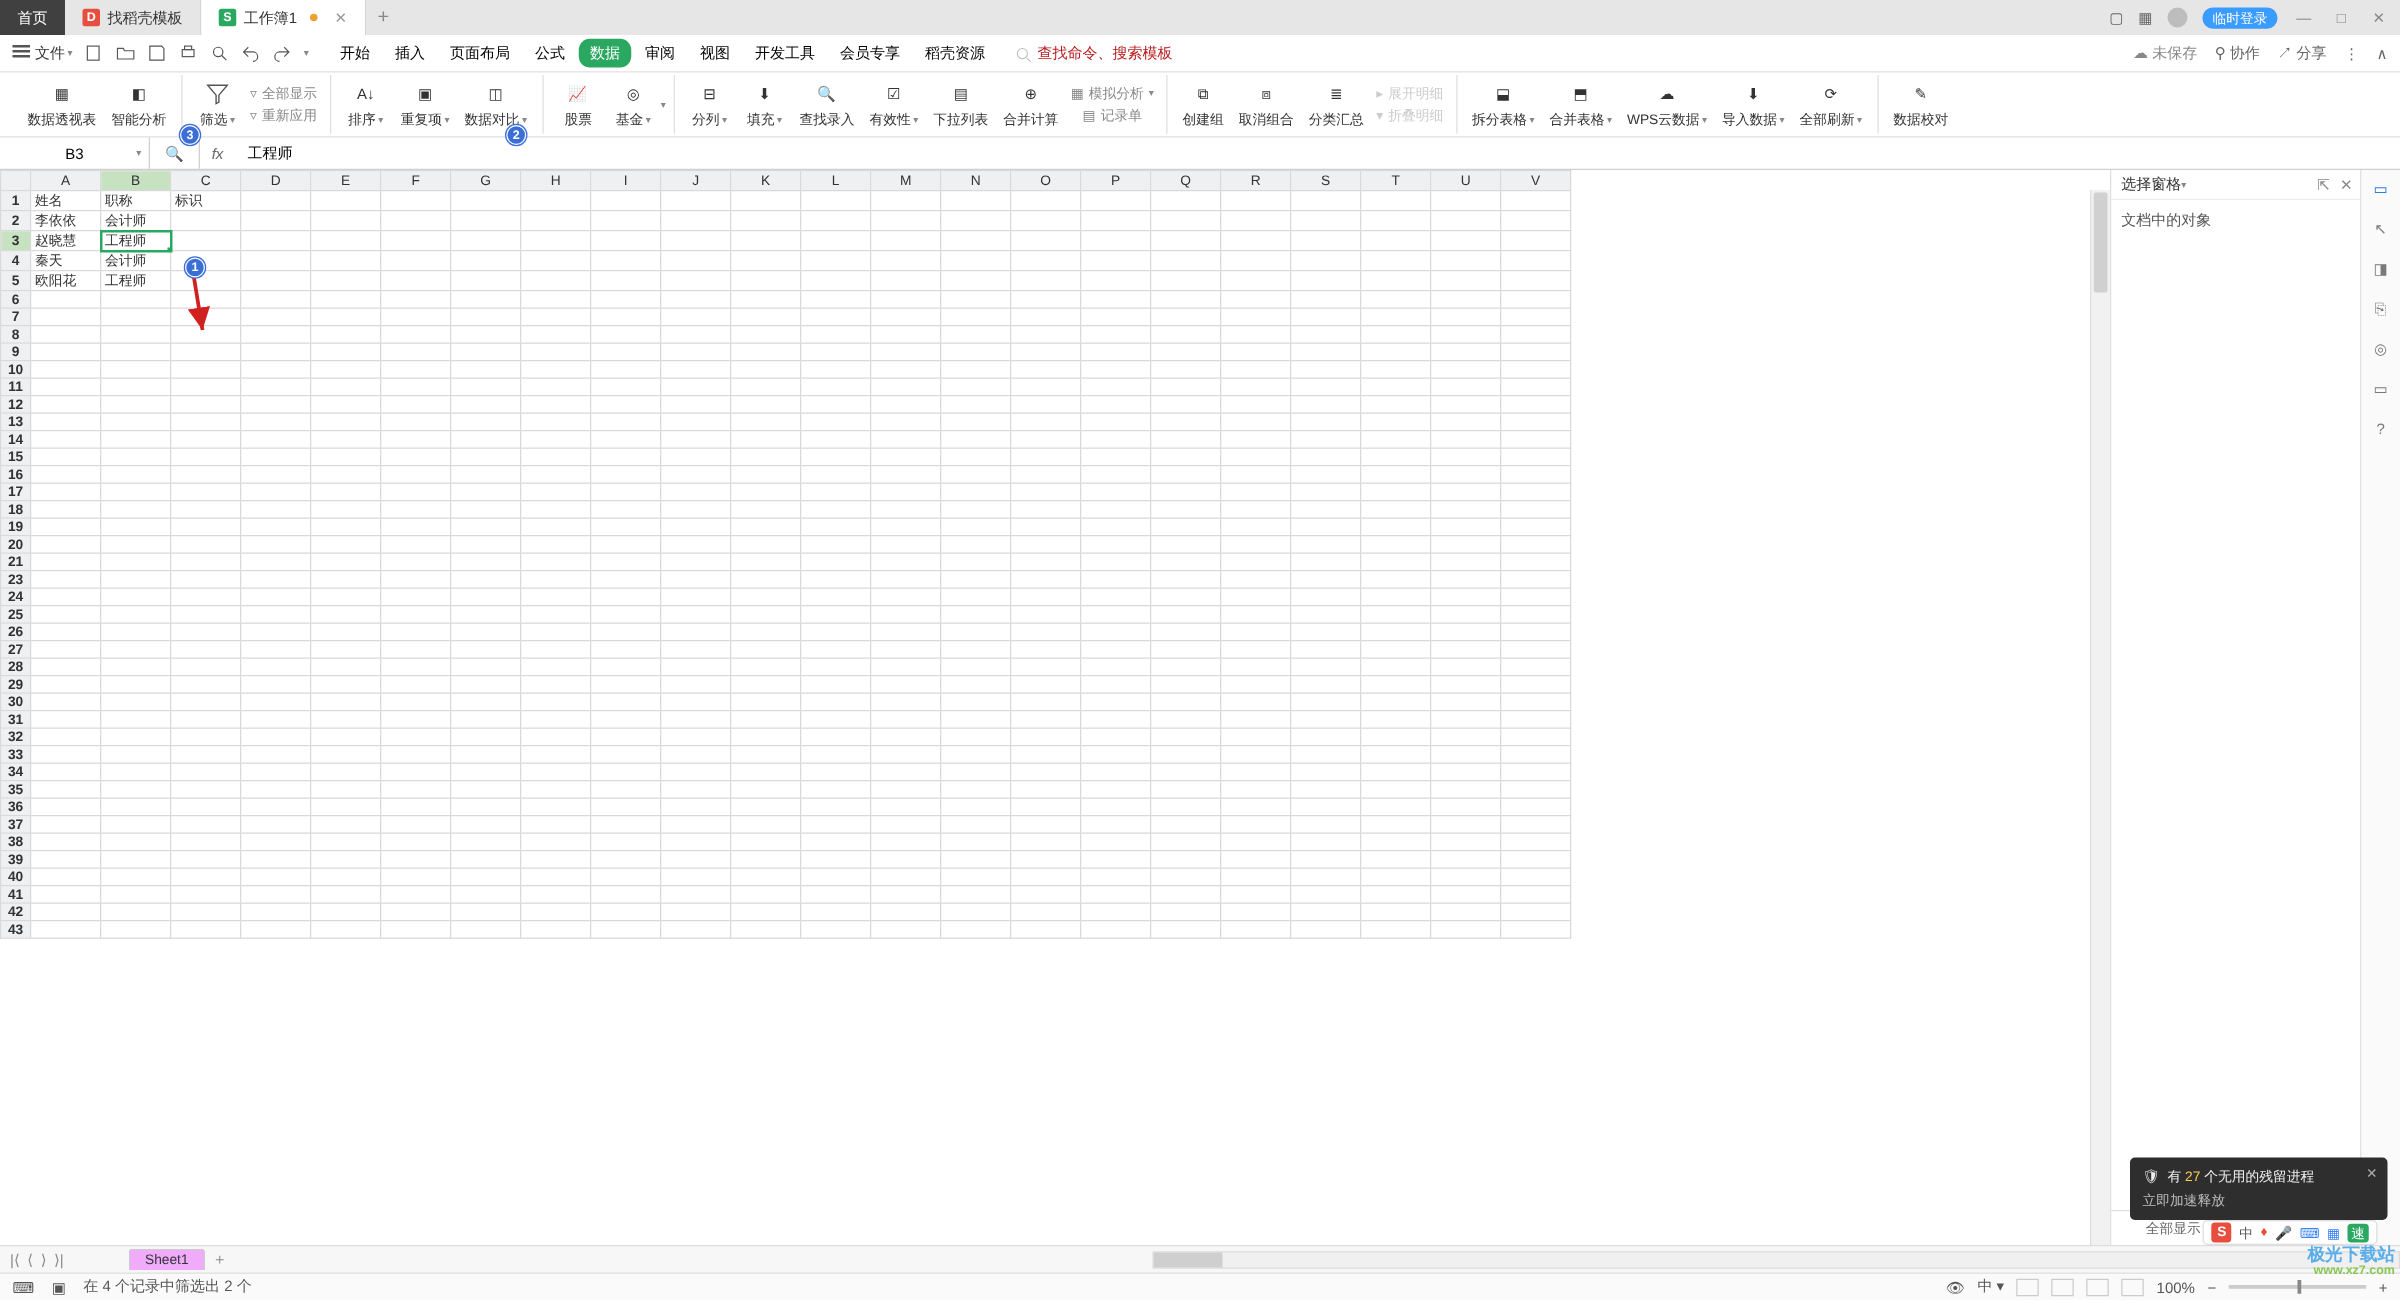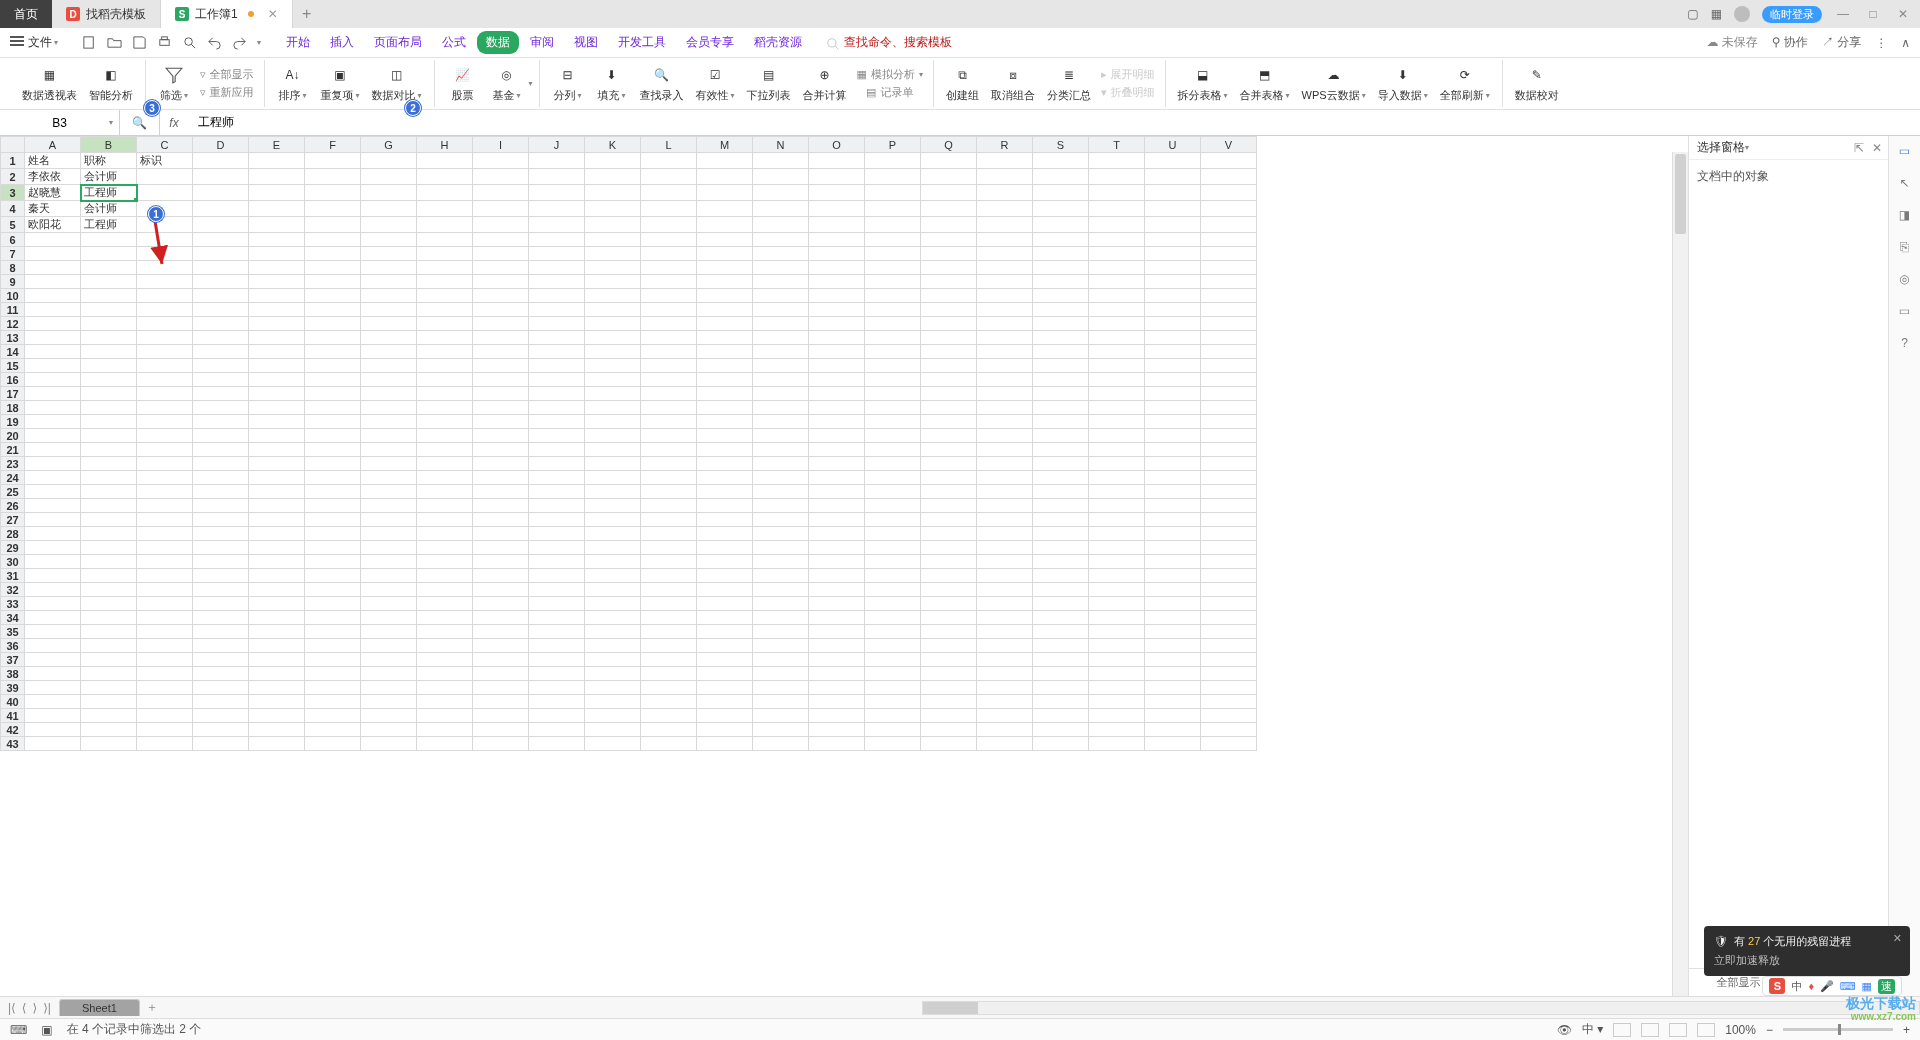--- a/index.html
+++ b/index.html
@@ -13,25 +13,25 @@
   .tab-icon{width:14px;height:14px;border-radius:2px;display:inline-flex;align-items:center;justify-content:center;font-size:10px;font-weight:bold;}
   .tab-add{display:flex;align-items:center;justify-content:center;width:28px;color:#888;font-size:16px;}
   .tabbar-right{margin-left:auto;display:flex;align-items:center;padding-right:8px;gap:12px;color:#666;}
   .avatar{width:16px;height:16px;border-radius:50%;background:#bdbdbd;}
   .login-pill{background:#3a9cff;color:#fff;border-radius:10px;padding:1px 8px;font-size:11px;}
   .winbtn{width:18px;text-align:center;color:#888;}
 
   .menubar{height:30px;display:flex;align-items:center;padding:0 10px;border-bottom:1px solid #e0e0e0;gap:4px;}
   .hamburger{display:inline-block;width:14px;}
   .hamburger span{display:block;height:2px;background:#555;margin:2px 0;}
-  .file-drop{display:flex;align-items:center;gap:2px;margin-right:20px;}
+  .file-drop{display:flex;align-items:center;gap:2px;margin-right:6px;}
   .qat{display:flex;align-items:center;gap:10px;margin-right:12px;}
   .qat svg{width:15px;height:15px;}
   .menu-items{display:flex;align-items:center;gap:2px;}
-  .menu-item{padding:3px 9px;border-radius:9px;color:#6d28d9;}
+  .menu-item{padding:3px 9px;border-radius:9px;color:#000000;}
   .menu-item.active{background:#2aa861;color:#fff;}
   .menubar-search{display:flex;align-items:flex-end;margin-left:12px;color:#b91c1c;gap:4px;}
   .menubar-right{margin-left:auto;display:flex;align-items:center;gap:14px;color:#666;}
   .menubar-right .unsave{color:#888;}
 
   .toolbar{height:52px;display:flex;align-items:stretch;padding:2px 10px;border-bottom:1px solid #e0e0e0;}
   .tb-group{display:flex;align-items:center;border-right:1px solid #e0e0e0;padding:0 6px;}
   .tb-group:last-child{border-right:none;}
   .tb-btn{display:flex;flex-direction:column;align-items:center;justify-content:center;gap:2px;padding:0 6px;min-width:44px;color:#333;}
   .tb-btn .icon{width:22px;height:22px;display:flex;align-items:center;justify-content:center;}
@@ -73,21 +73,21 @@
   .fillhandle{position:absolute;right:-3px;bottom:-3px;width:5px;height:5px;background:#2aa861;}
   .col-w{width:56px;}
   .scrollbar-v{position:absolute;right:0;top:16px;bottom:0;width:16px;background:#f1f1f1;border-left:1px solid #ddd;}
   .scrollbar-v .thumb{position:absolute;left:2px;right:2px;top:2px;height:80px;background:#d0d0d0;border-radius:2px;}
 
   .anno{position:absolute;pointer-events:none;}
   .bubble{width:16px;height:16px;border-radius:50%;background:#3b6fd6;color:#fff;font-size:10px;font-weight:bold;display:flex;align-items:center;justify-content:center;border:1px solid #fff;box-shadow:0 0 0 1px #3b6fd6;}
 
   .sheetbar{position:absolute;bottom:22px;left:0;right:0;height:22px;border-top:1px solid #ddd;display:flex;align-items:center;background:#f7f7f7;}
   .sheetbar .nav{display:flex;gap:6px;padding:0 8px;color:#888;}
-  .sheet-tab{border:1px solid #ccc;border-bottom:none;background:#a3a3a3;padding:2px 22px;font-size:11px;border-radius:3px 3px 0 0;}
+  .sheet-tab{border:1px solid #ccc;border-bottom:none;background:#f0abfc;padding:2px 12px;font-size:11px;border-radius:3px 3px 0 0;margin-left:44px;}
   .sheetbar .add{margin-left:6px;color:#888;}
   .sheetbar .hscroll{margin-left:auto;width:52%;height:14px;display:flex;align-items:center;}
   .sheetbar .hscroll .track{flex:1;height:14px;background:#f0f0f0;border:1px solid #ddd;position:relative;}
   .sheetbar .hscroll .track .thumb{position:absolute;left:0;top:0;bottom:0;width:55px;background:#cfcfcf;}
 
   .statusbar{position:absolute;bottom:0;left:0;right:0;height:22px;border-top:1px solid #ddd;display:flex;align-items:center;padding:0 10px;background:#fafafa;color:#555;gap:14px;}
   .statusbar .right{margin-left:auto;display:flex;align-items:center;gap:10px;}
   .statusbar .viewbtn{width:18px;height:14px;border:1px solid #ccc;}
   .zoom-track{width:110px;height:3px;background:#ccc;position:relative;}
   .zoom-track .knob{position:absolute;left:50%;top:-4px;width:3px;height:11px;background:#888;}

